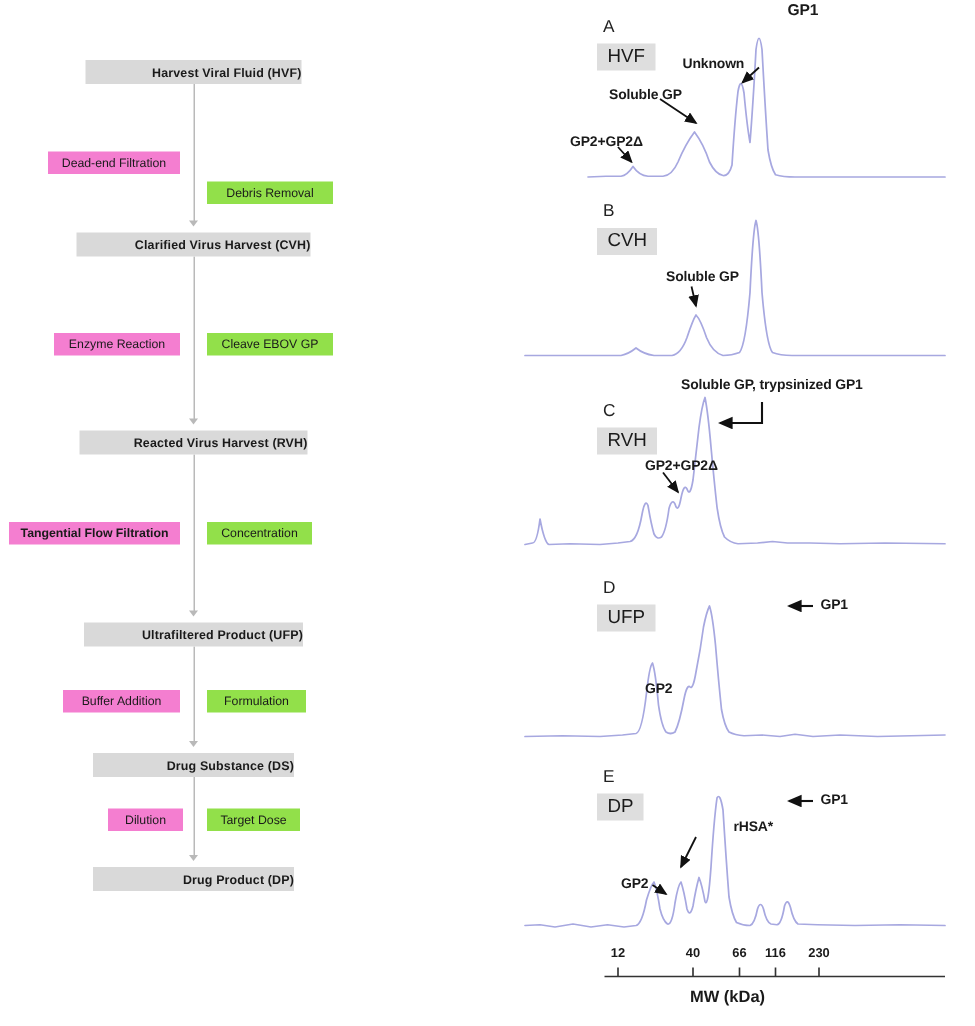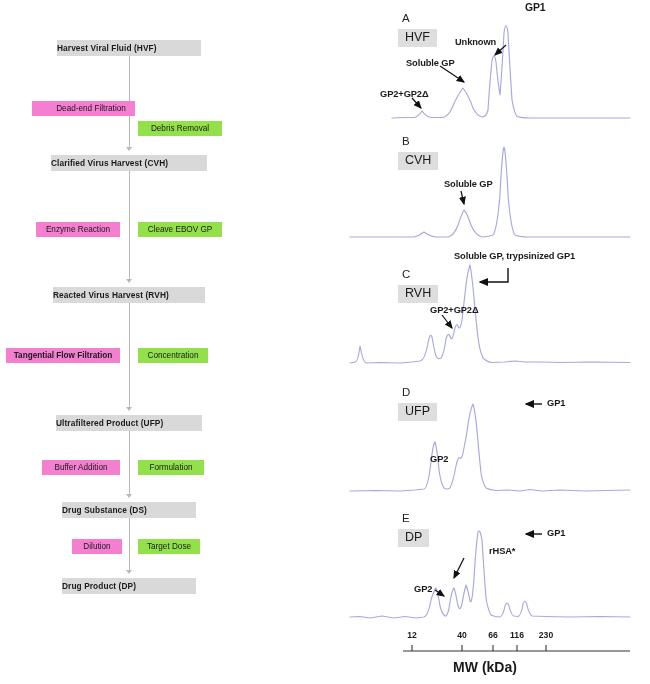--- a/index.html
+++ b/index.html
@@ -14,21 +14,21 @@
   .figure{position:absolute;left:0;top:0;width:650px;height:684px;}
 
   
   .flow{position:absolute;left:0;top:0;width:340px;height:684px;}
   .node{
     position:absolute;
     background:#d9d9d9;
     color:#1a1a1a;
     font-size:8.3px;
     font-weight:bold;
-    text-align:left;
+    text-align:right;
     line-height:16px;
     height:16px;
     letter-spacing:.1px;
     white-space:nowrap;
   }
   .op{
     position:absolute;
     height:15px;
     line-height:15px;
     font-size:8.2px;
@@ -74,21 +74,21 @@
     font-weight:bold;
     white-space:nowrap;
     letter-spacing:-.1px;
   }
   .ann.big{font-size:10.4px;}
 
   
   .axis{position:absolute;left:0;top:0;width:320px;height:60px;}
   .axis-label{
     position:absolute;
-    font-size:14px;
+    font-size:11px;
     color:#1a1a1a;
     font-weight:bold;
     white-space:nowrap;
   }
   .tick-label{
     position:absolute;
     font-size:8.6px;
     color:#1a1a1a;
     font-weight:bold;
     text-align:center;
@@ -114,21 +114,21 @@
     <div class="vline" style="top:518px;height:53px;"></div>
     <div class="arrowhead" style="top:570px;"></div>
 
     <div class="node" style="left:57px;top:40px;width:144px;">Harvest Viral Fluid (HVF)</div>
     <div class="node" style="left:51px;top:155px;width:156px;">Clarified Virus Harvest (CVH)</div>
     <div class="node" style="left:53px;top:287px;width:152px;">Reacted Virus Harvest (RVH)</div>
     <div class="node" style="left:56px;top:415px;width:146px;">Ultrafiltered Product (UFP)</div>
     <div class="node" style="left:62px;top:502px;width:134px;">Drug Substance (DS)</div>
     <div class="node" style="left:62px;top:578px;width:134px;">Drug Product (DP)</div>
 
-    <div class="op pink" style="left:32px;top:101px;width:88px;padding-left:15px;">Dead-end Filtration</div>
+    <div class="op pink" style="left:32px;top:101px;width:88px;">Dead-end Filtration</div>
     <div class="op green" style="left:138px;top:101px;width:84px;margin-top:20px;">Debris Removal</div>
 
     <div class="op pink" style="left:36px;top:222px;width:84px;">Enzyme Reaction</div>
     <div class="op green" style="left:138px;top:222px;width:84px;">Cleave EBOV GP</div>
 
     <div class="op pink" style="left:6px;top:348px;width:114px;font-weight:bold;">Tangential Flow Filtration</div>
     <div class="op green" style="left:138px;top:348px;width:70px;">Concentration</div>
 
     <div class="op pink" style="left:42px;top:460px;width:78px;">Buffer Addition</div>
     <div class="op green" style="left:138px;top:460px;width:66px;">Formulation</div>

